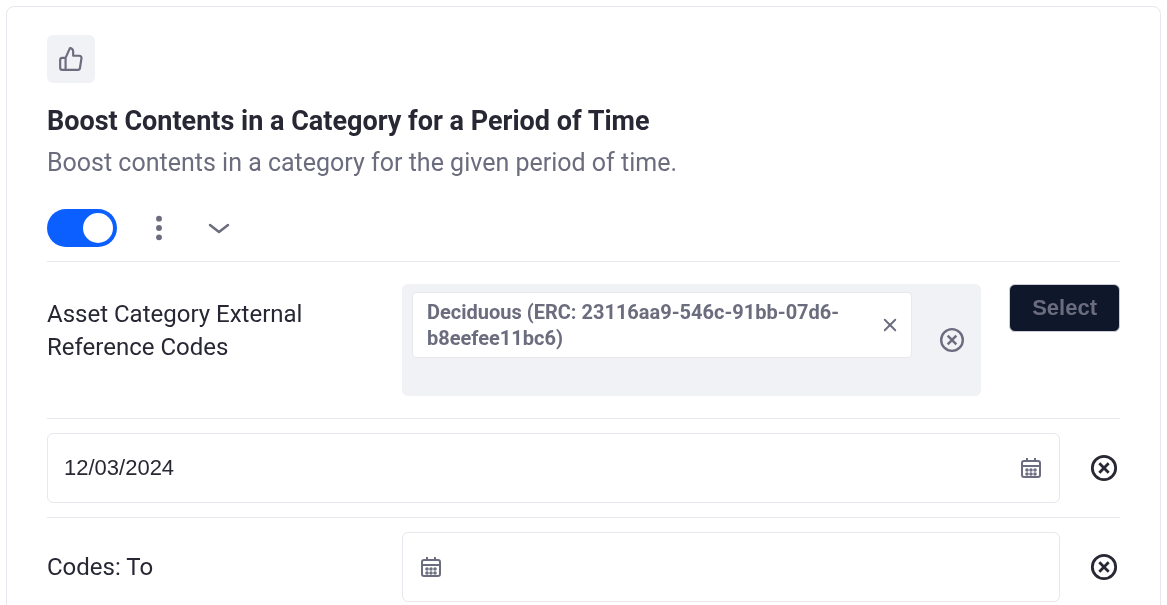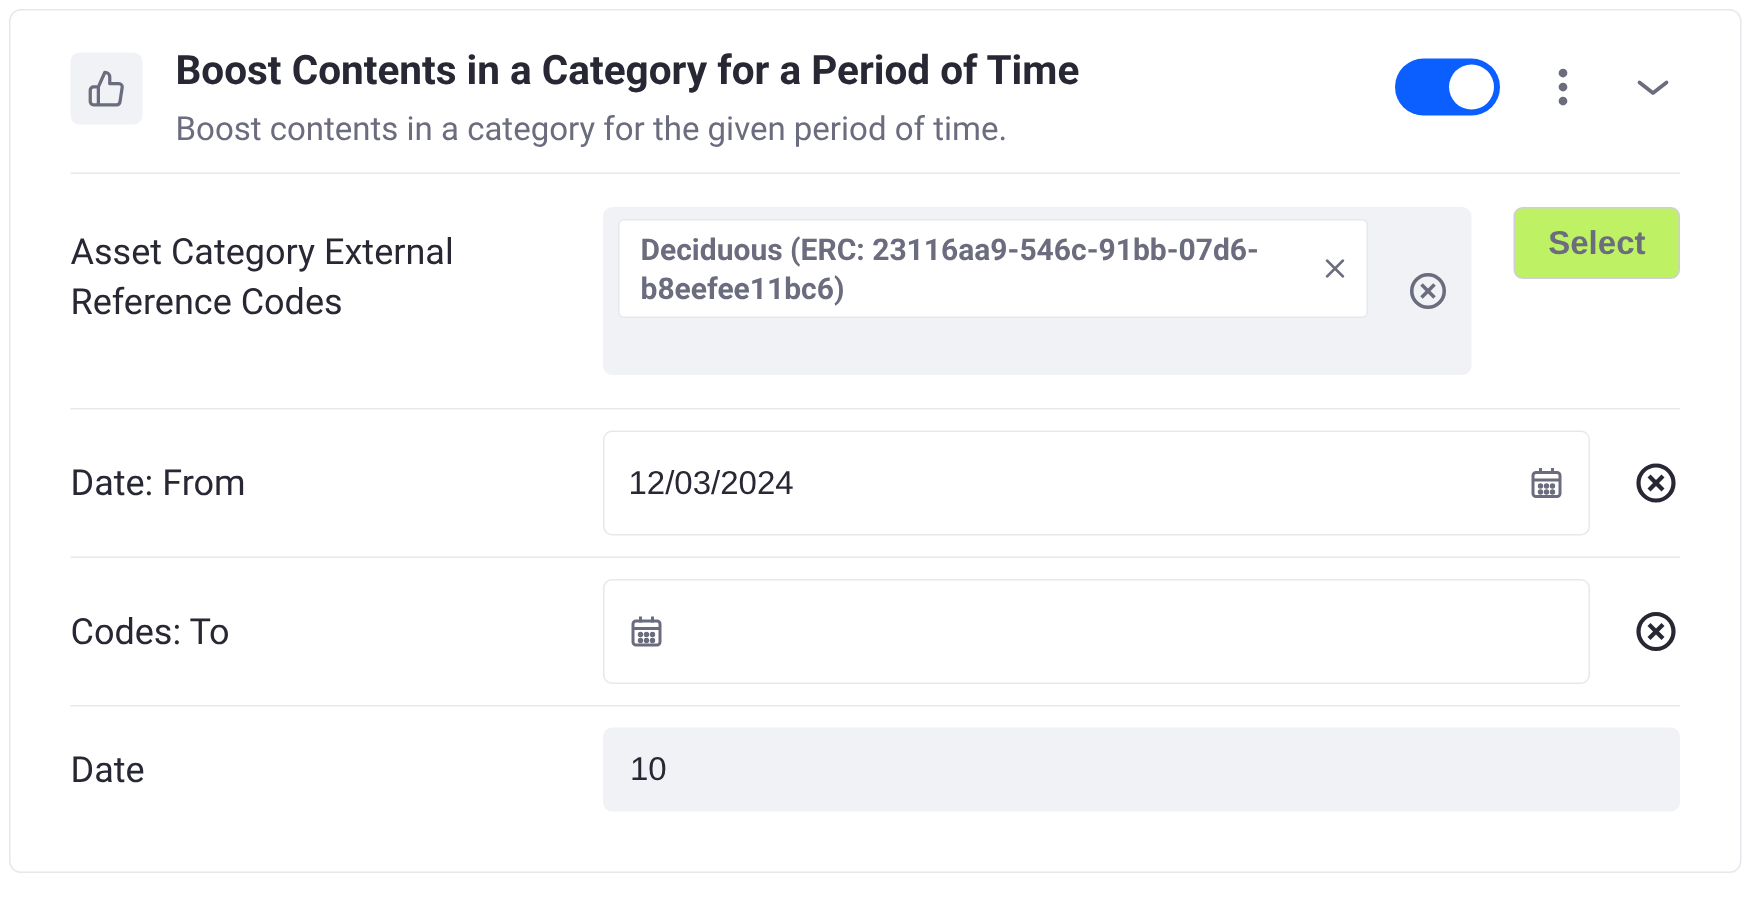--- a/index.html
+++ b/index.html
@@ -14,20 +14,21 @@
       border: 1px solid #e7e7ed;
       border-radius: 8px;
       margin: 6px 6px;
       background: #fff;
     }
     .card-header {
       display: flex;
       align-items: flex-start;
       padding: 24px 40px 14px 40px;
       gap: 22px;
+      flex-direction: column;
     }
     .header-icon-box {
       width: 48px;
       height: 48px;
       background: #f1f2f5;
       border-radius: 6px;
       display: flex;
       align-items: center;
       justify-content: center;
       flex-shrink: 0;
@@ -36,21 +37,21 @@
     .header-text {
       flex: 1;
     }
     .header-title {
       font-size: 27px;
       font-weight: 700;
       color: #272833;
       line-height: 1.25;
     }
     .header-subtitle {
-      font-size: 22px;
+      font-size: 25px;
       color: #6b6c7e;
       margin-top: 8px;
       line-height: 1.3;
     }
     .header-actions {
       display: flex;
       align-items: center;
       gap: 24px;
       margin-top: 8px;
     }
@@ -156,21 +157,21 @@
       color: #6b6c7e;
       cursor: pointer;
       flex-shrink: 0;
       display: flex;
       align-items: center;
       align-self: center;
       margin-right: 6px;
     }
     .select-btn {
       border: 1px solid #cdced9;
-      background: #bef264;
+      background: #0f172a;
       border-radius: 6px;
       padding: 10px 22px;
       font-size: 22px;
       font-weight: 600;
       color: #6b6c7e;
       cursor: pointer;
       align-self: flex-start;
     }
     .date-input-wrap {
       flex: 1;
@@ -277,21 +278,20 @@
               <line x1="8" y1="8" x2="16" y2="16"></line>
               <line x1="16" y1="8" x2="8" y2="16"></line>
             </svg>
           </span>
         </div>
         <button class="select-btn">Select</button>
       </div>
     </div>
 
     <div class="form-row">
-      <div class="row-label">Date: From</div>
       <div class="row-content">
         <div class="date-input-wrap">
           <input class="date-input" value="12/03/2024" style="">
           <span class="calendar-icon">
             <svg width="24" height="24" viewBox="0 0 24 24" fill="none" stroke="#6b6c7e" stroke-width="2">
               <rect x="3" y="5" width="18" height="16" rx="2"></rect>
               <line x1="3" y1="10" x2="21" y2="10"></line>
               <line x1="8" y1="2" x2="8" y2="6"></line>
               <line x1="16" y1="2" x2="16" y2="6"></line>
               <circle cx="8" cy="14" r="0.8" fill="#6b6c7e"></circle>

